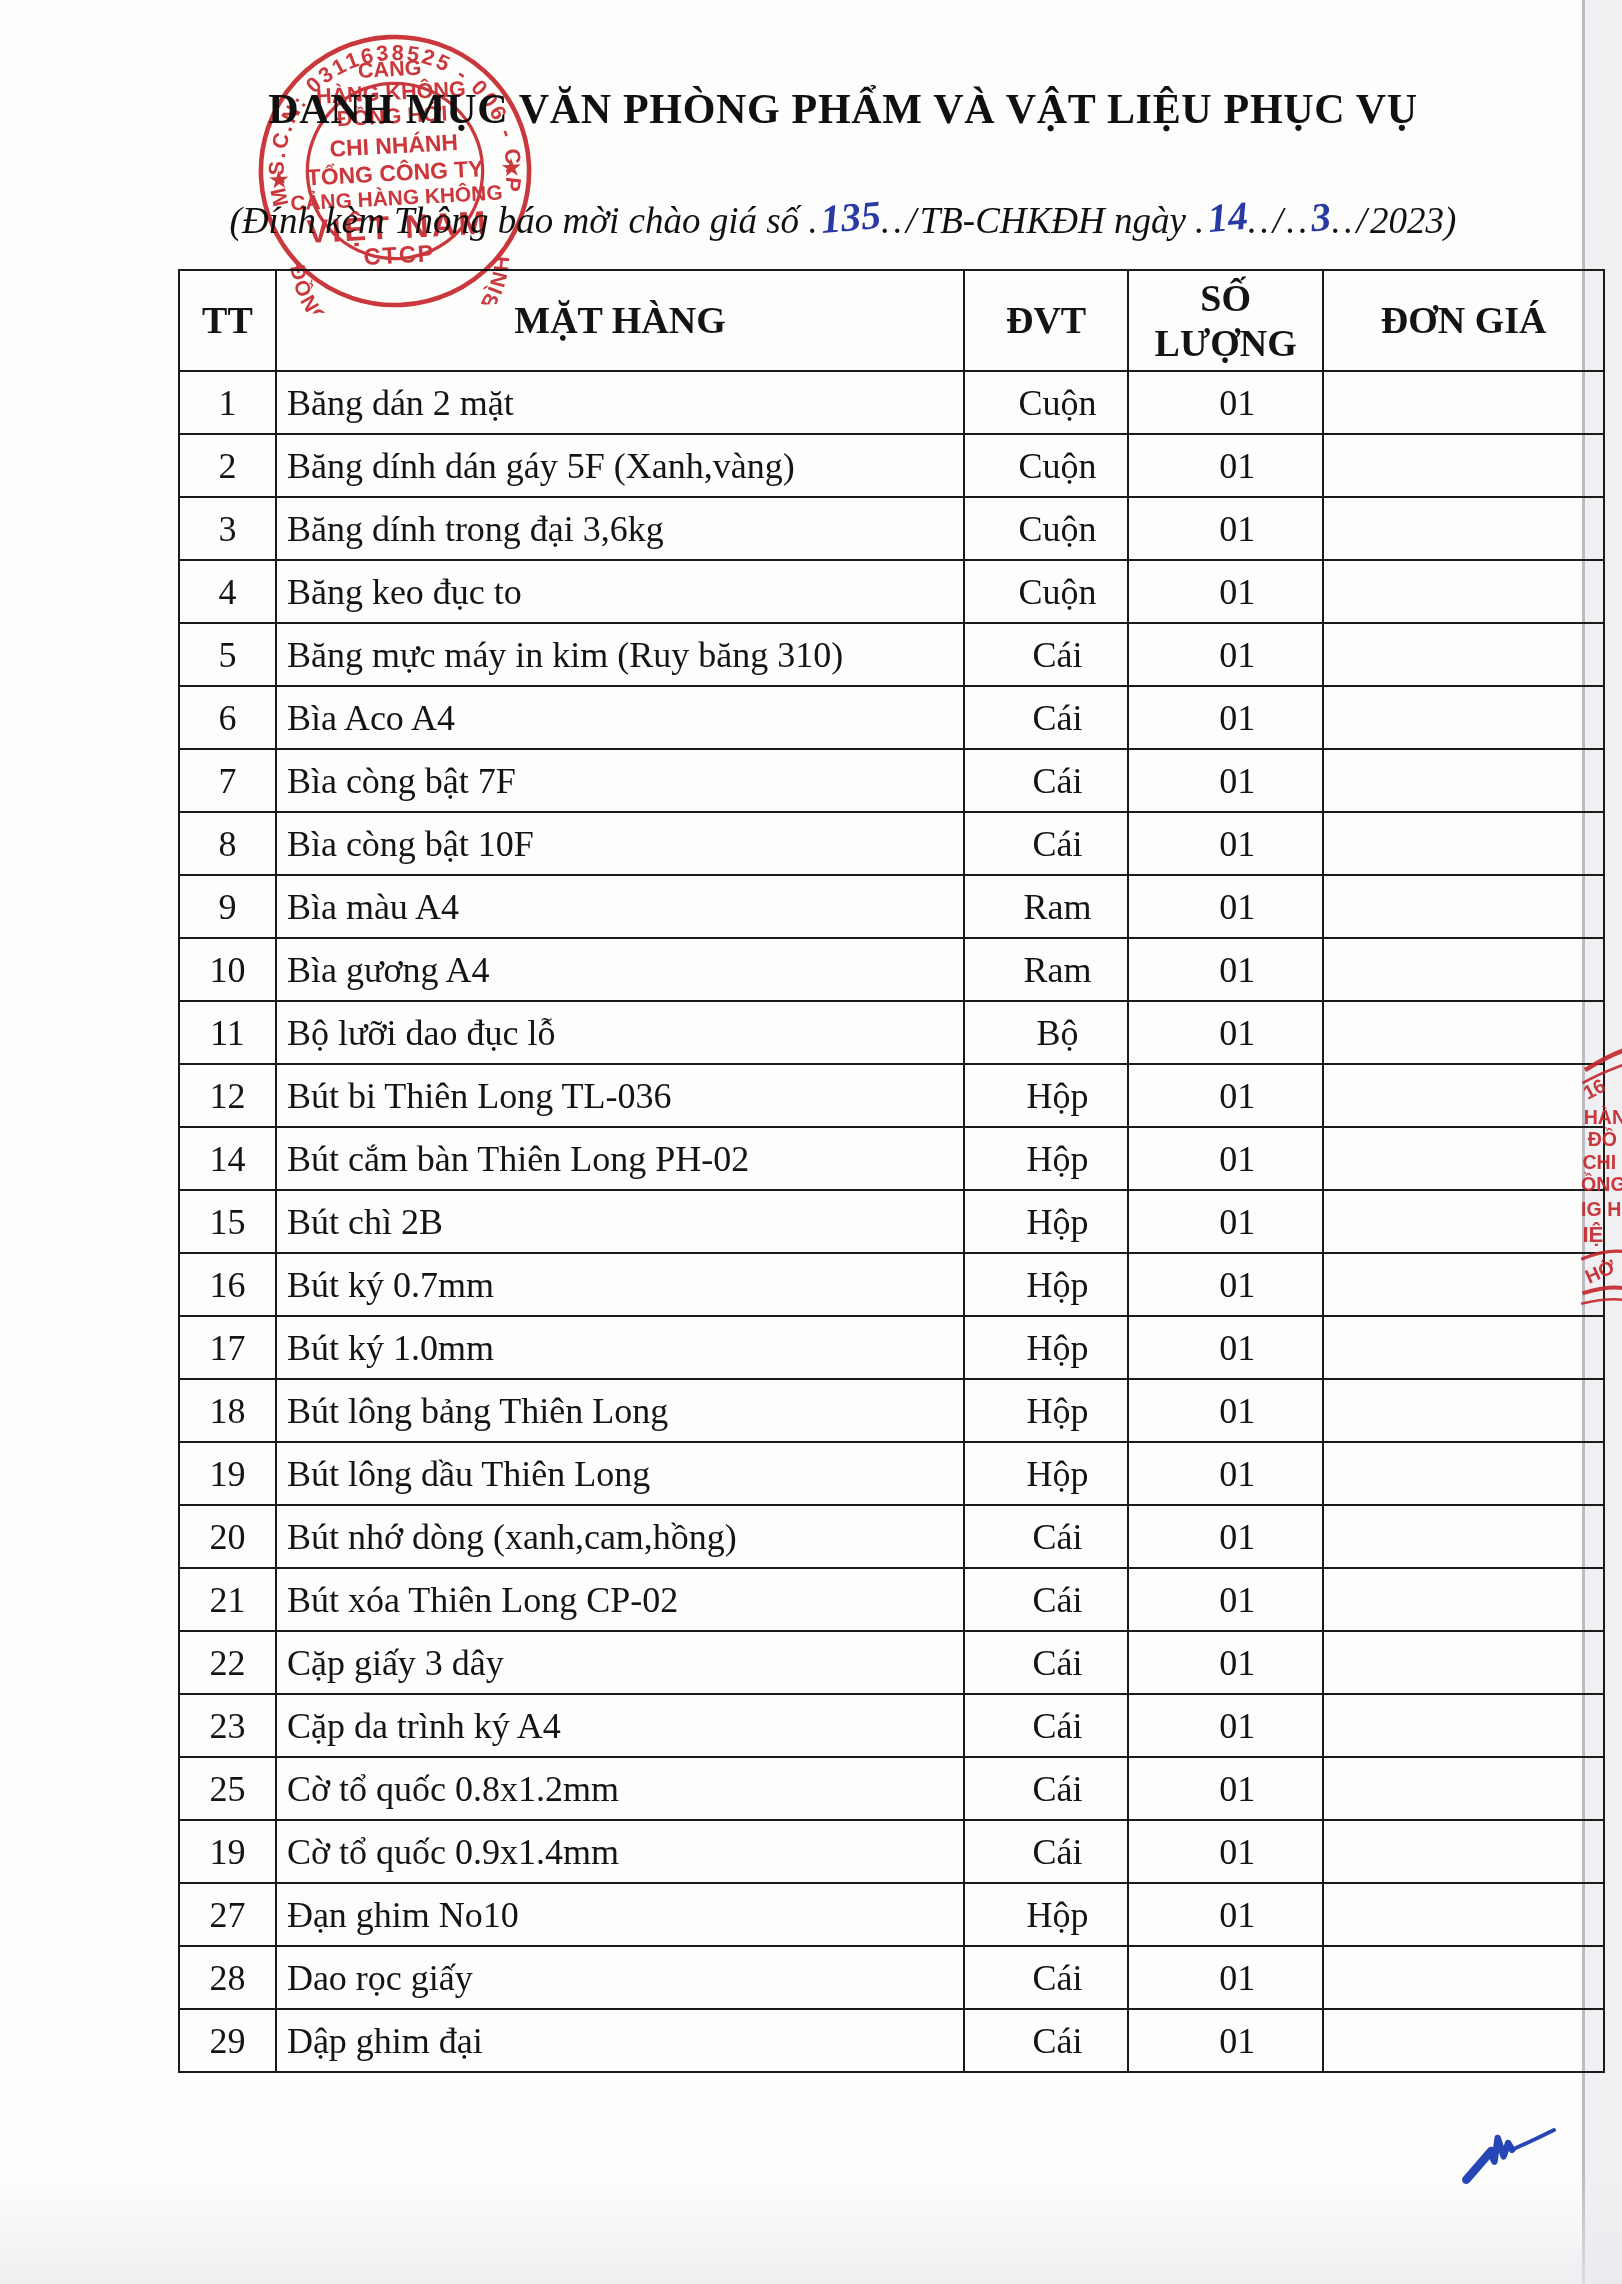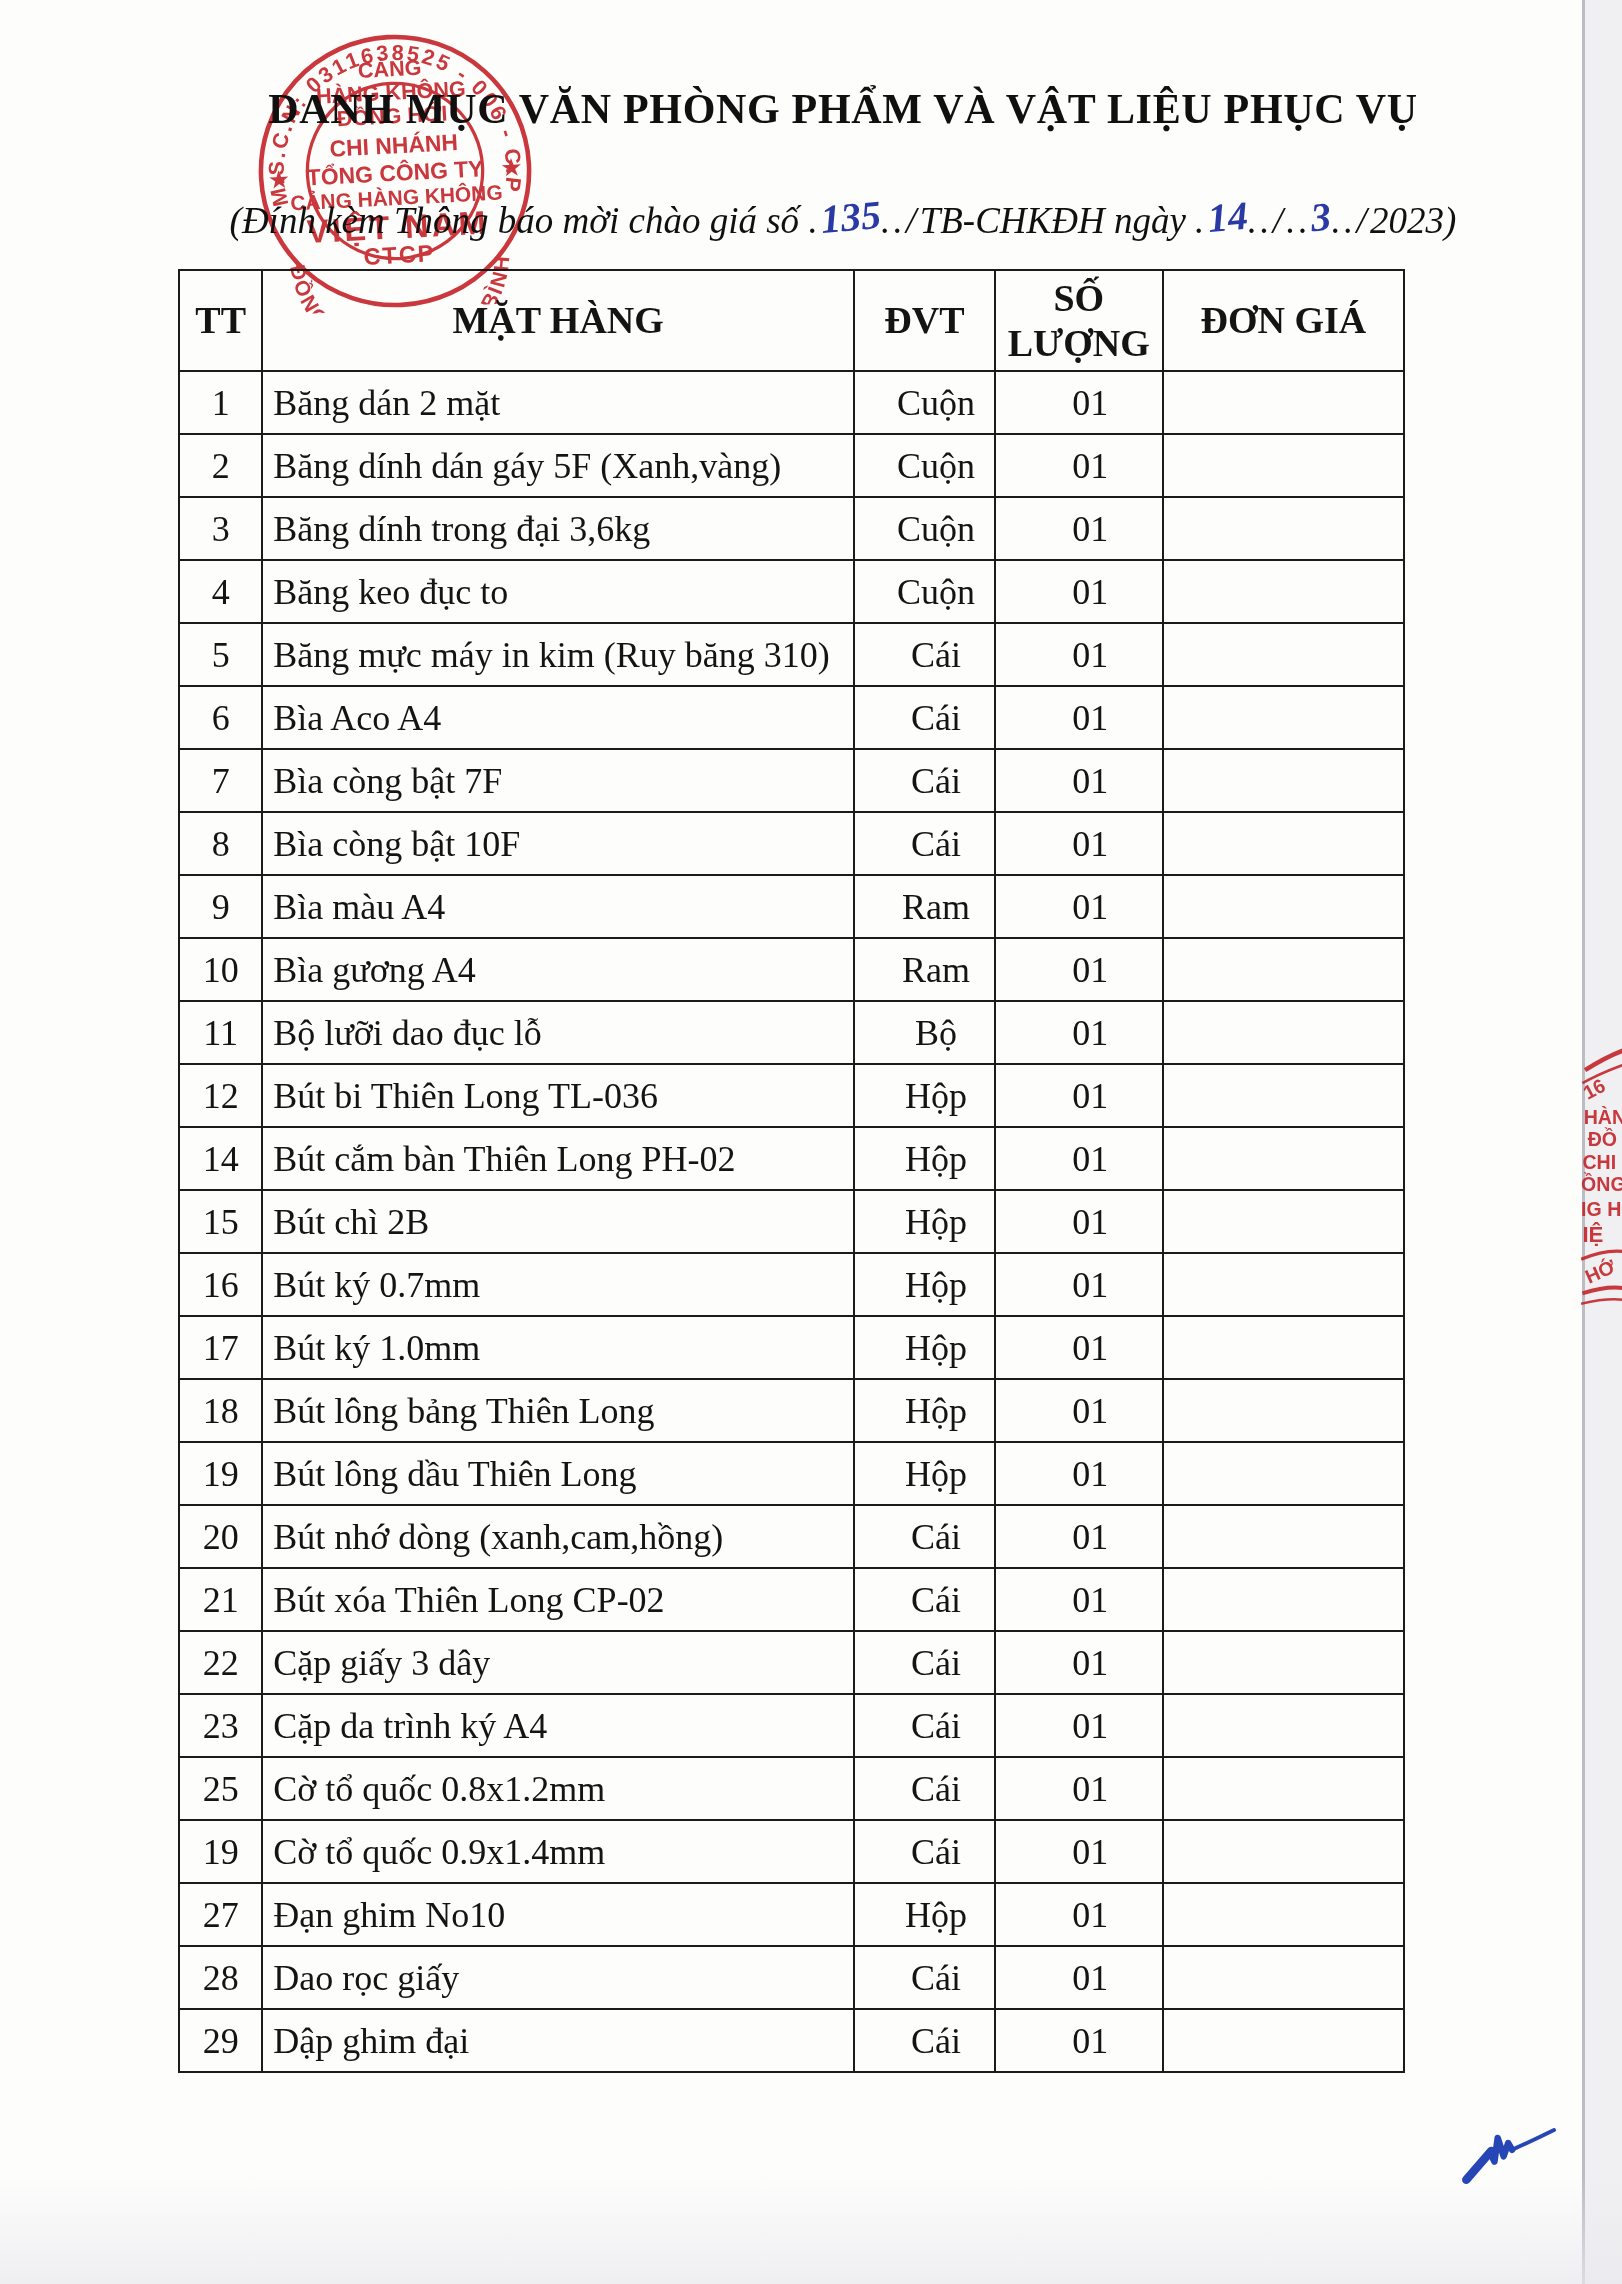--- a/index.html
+++ b/index.html
@@ -31,21 +31,21 @@
   }
   .subtitle .dots{letter-spacing:3.3px;}
   .subtitle .hand{
     color:#2a3aa4;font-weight:bold;font-size:40px;
     display:inline-block;transform:rotate(-5deg) translateY(-2.6px);
     font-family:"Liberation Serif","DejaVu Serif",serif;
   }
 
   
   table.items{
-    position:absolute;left:178px;top:269px;width:1227px;
+    position:absolute;left:178px;top:269px;width:1427px;
     border-collapse:collapse;table-layout:fixed;z-index:2;
     background:transparent;
   }
   .w-tt{width:6.8%;} .w-item{width:48.3%;} .w-unit{width:11.5%;}
   .w-qty{width:13.7%;} .w-price{width:19.7%;}
   table.items th,table.items td{
     border:2.6px solid #1b1b1b;vertical-align:middle;
     font-size:36px;color:#141414;overflow:hidden;
   }
   table.items th{

